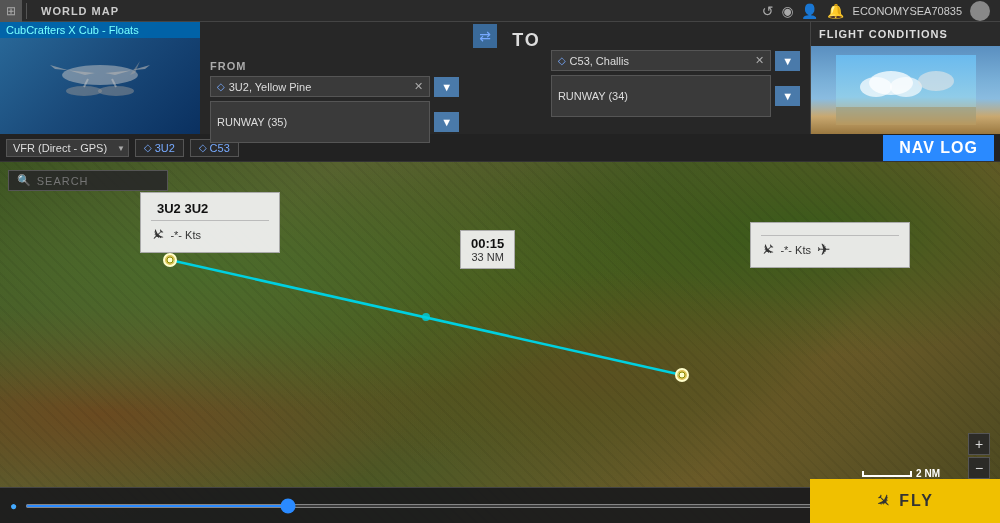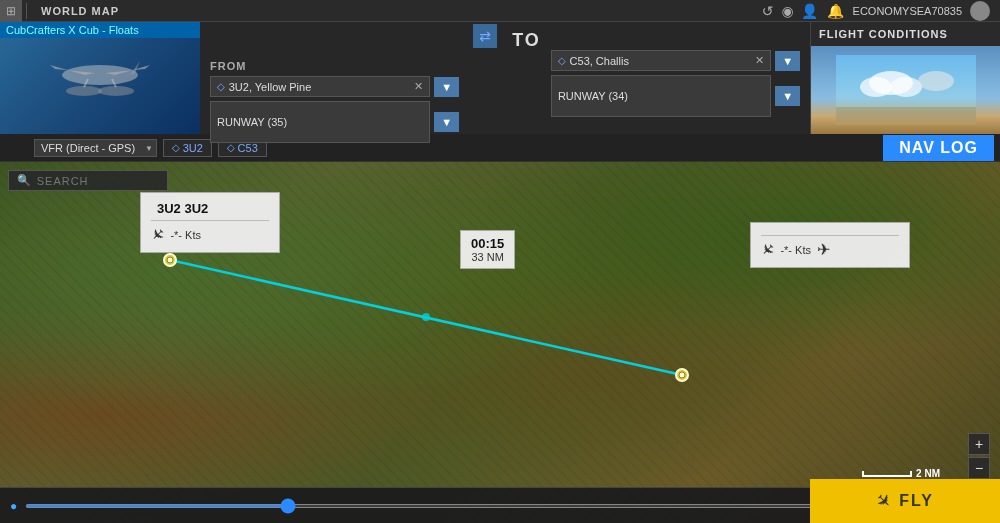--- a/index.html
+++ b/index.html
@@ -118,21 +118,21 @@
     #nav-bar {
       position: absolute; top: 134px; left: 0; right: 0; height: 28px;
       background: rgba(35,35,35,0.98); z-index: 89;
       display: flex; align-items: center; padding: 0 6px; gap: 6px;
       border-bottom: 1px solid #333;
     }
     #nav-bar .flight-type-select {
       background: #3a3a3a; border: 1px solid #555; color: #ddd;
       font-size: 11px; padding: 2px 20px 2px 6px; appearance: none; cursor: pointer;
     }
-    #nav-bar .flight-type-wrap { position: relative; margin-left: 28px; }
+    #nav-bar .flight-type-wrap { position: relative; }
     #nav-bar .flight-type-wrap::after {
       content: '▼'; position: absolute; right: 4px; top: 50%; transform: translateY(-50%);
       color: #aaa; font-size: 8px; pointer-events: none;
     }
     #nav-bar .waypoint-btn {
       background: #2a2a2a; border: 1px solid #555; color: #7af;
       font-size: 11px; padding: 2px 8px; cursor: pointer; display: flex; align-items: center; gap: 3px;
     }
     #nav-bar .diamond-sm { color: #7af; font-size: 10px; }
     #nav-bar .spacer { flex: 1; }

